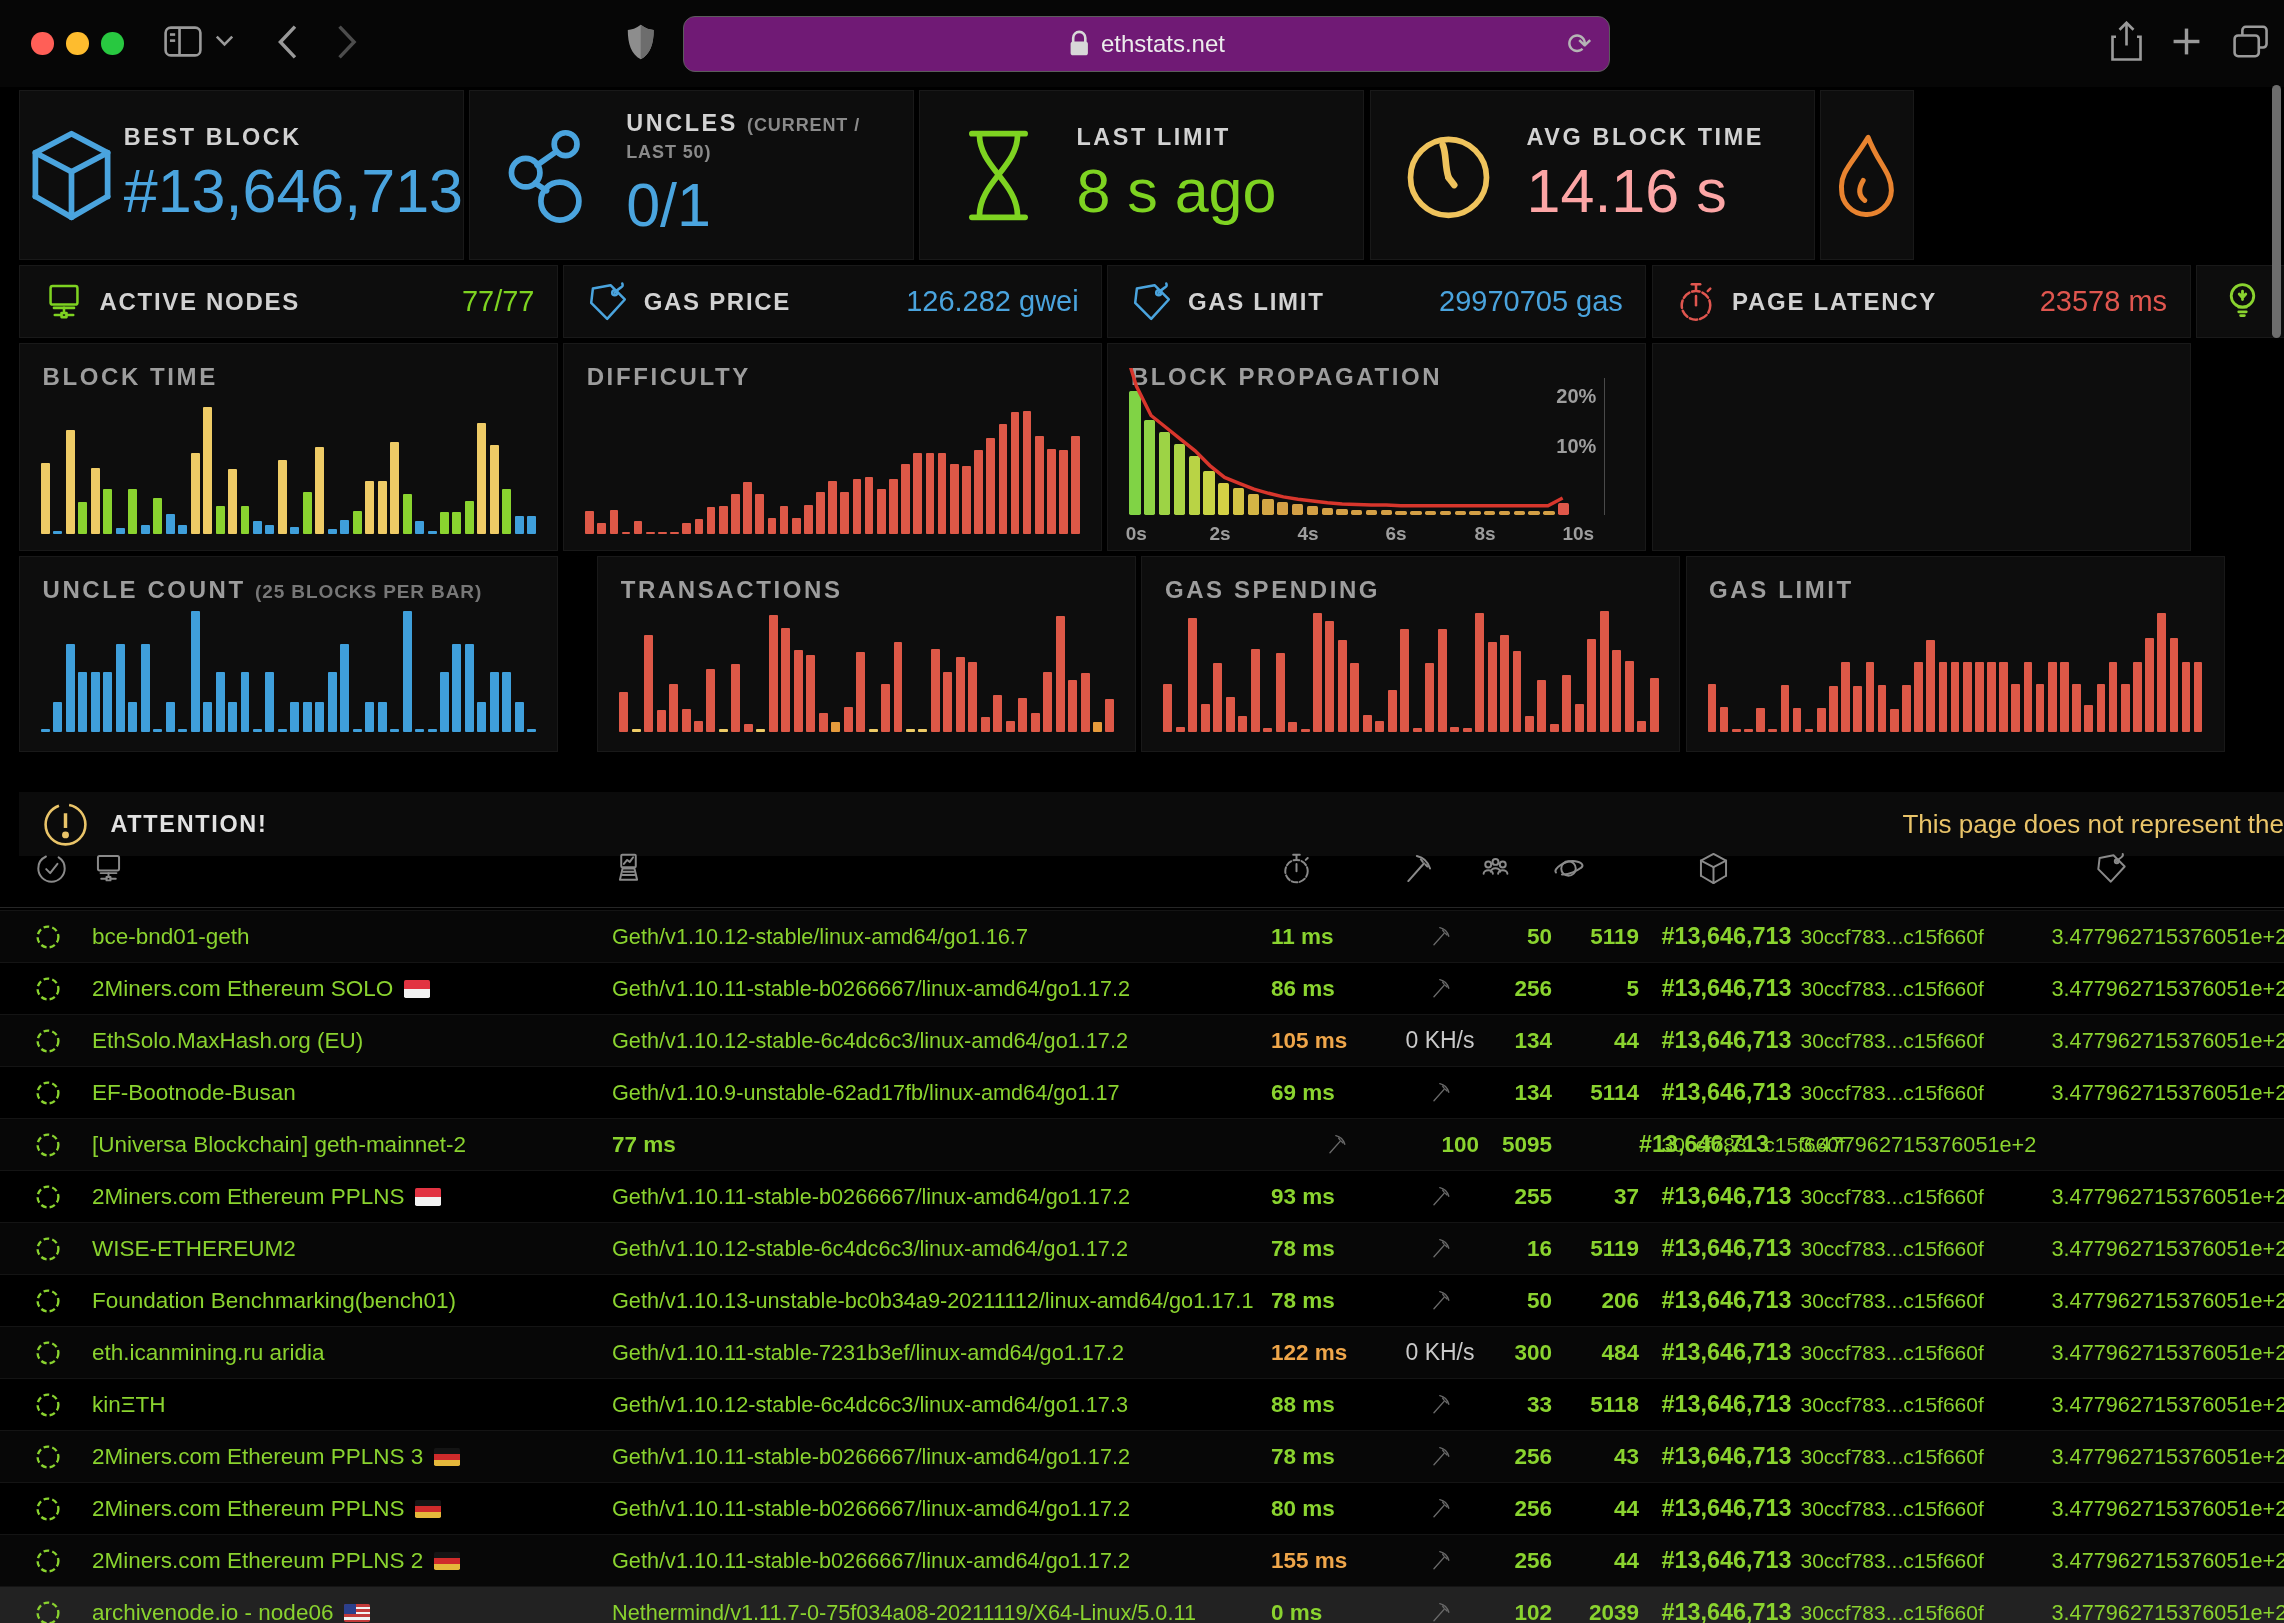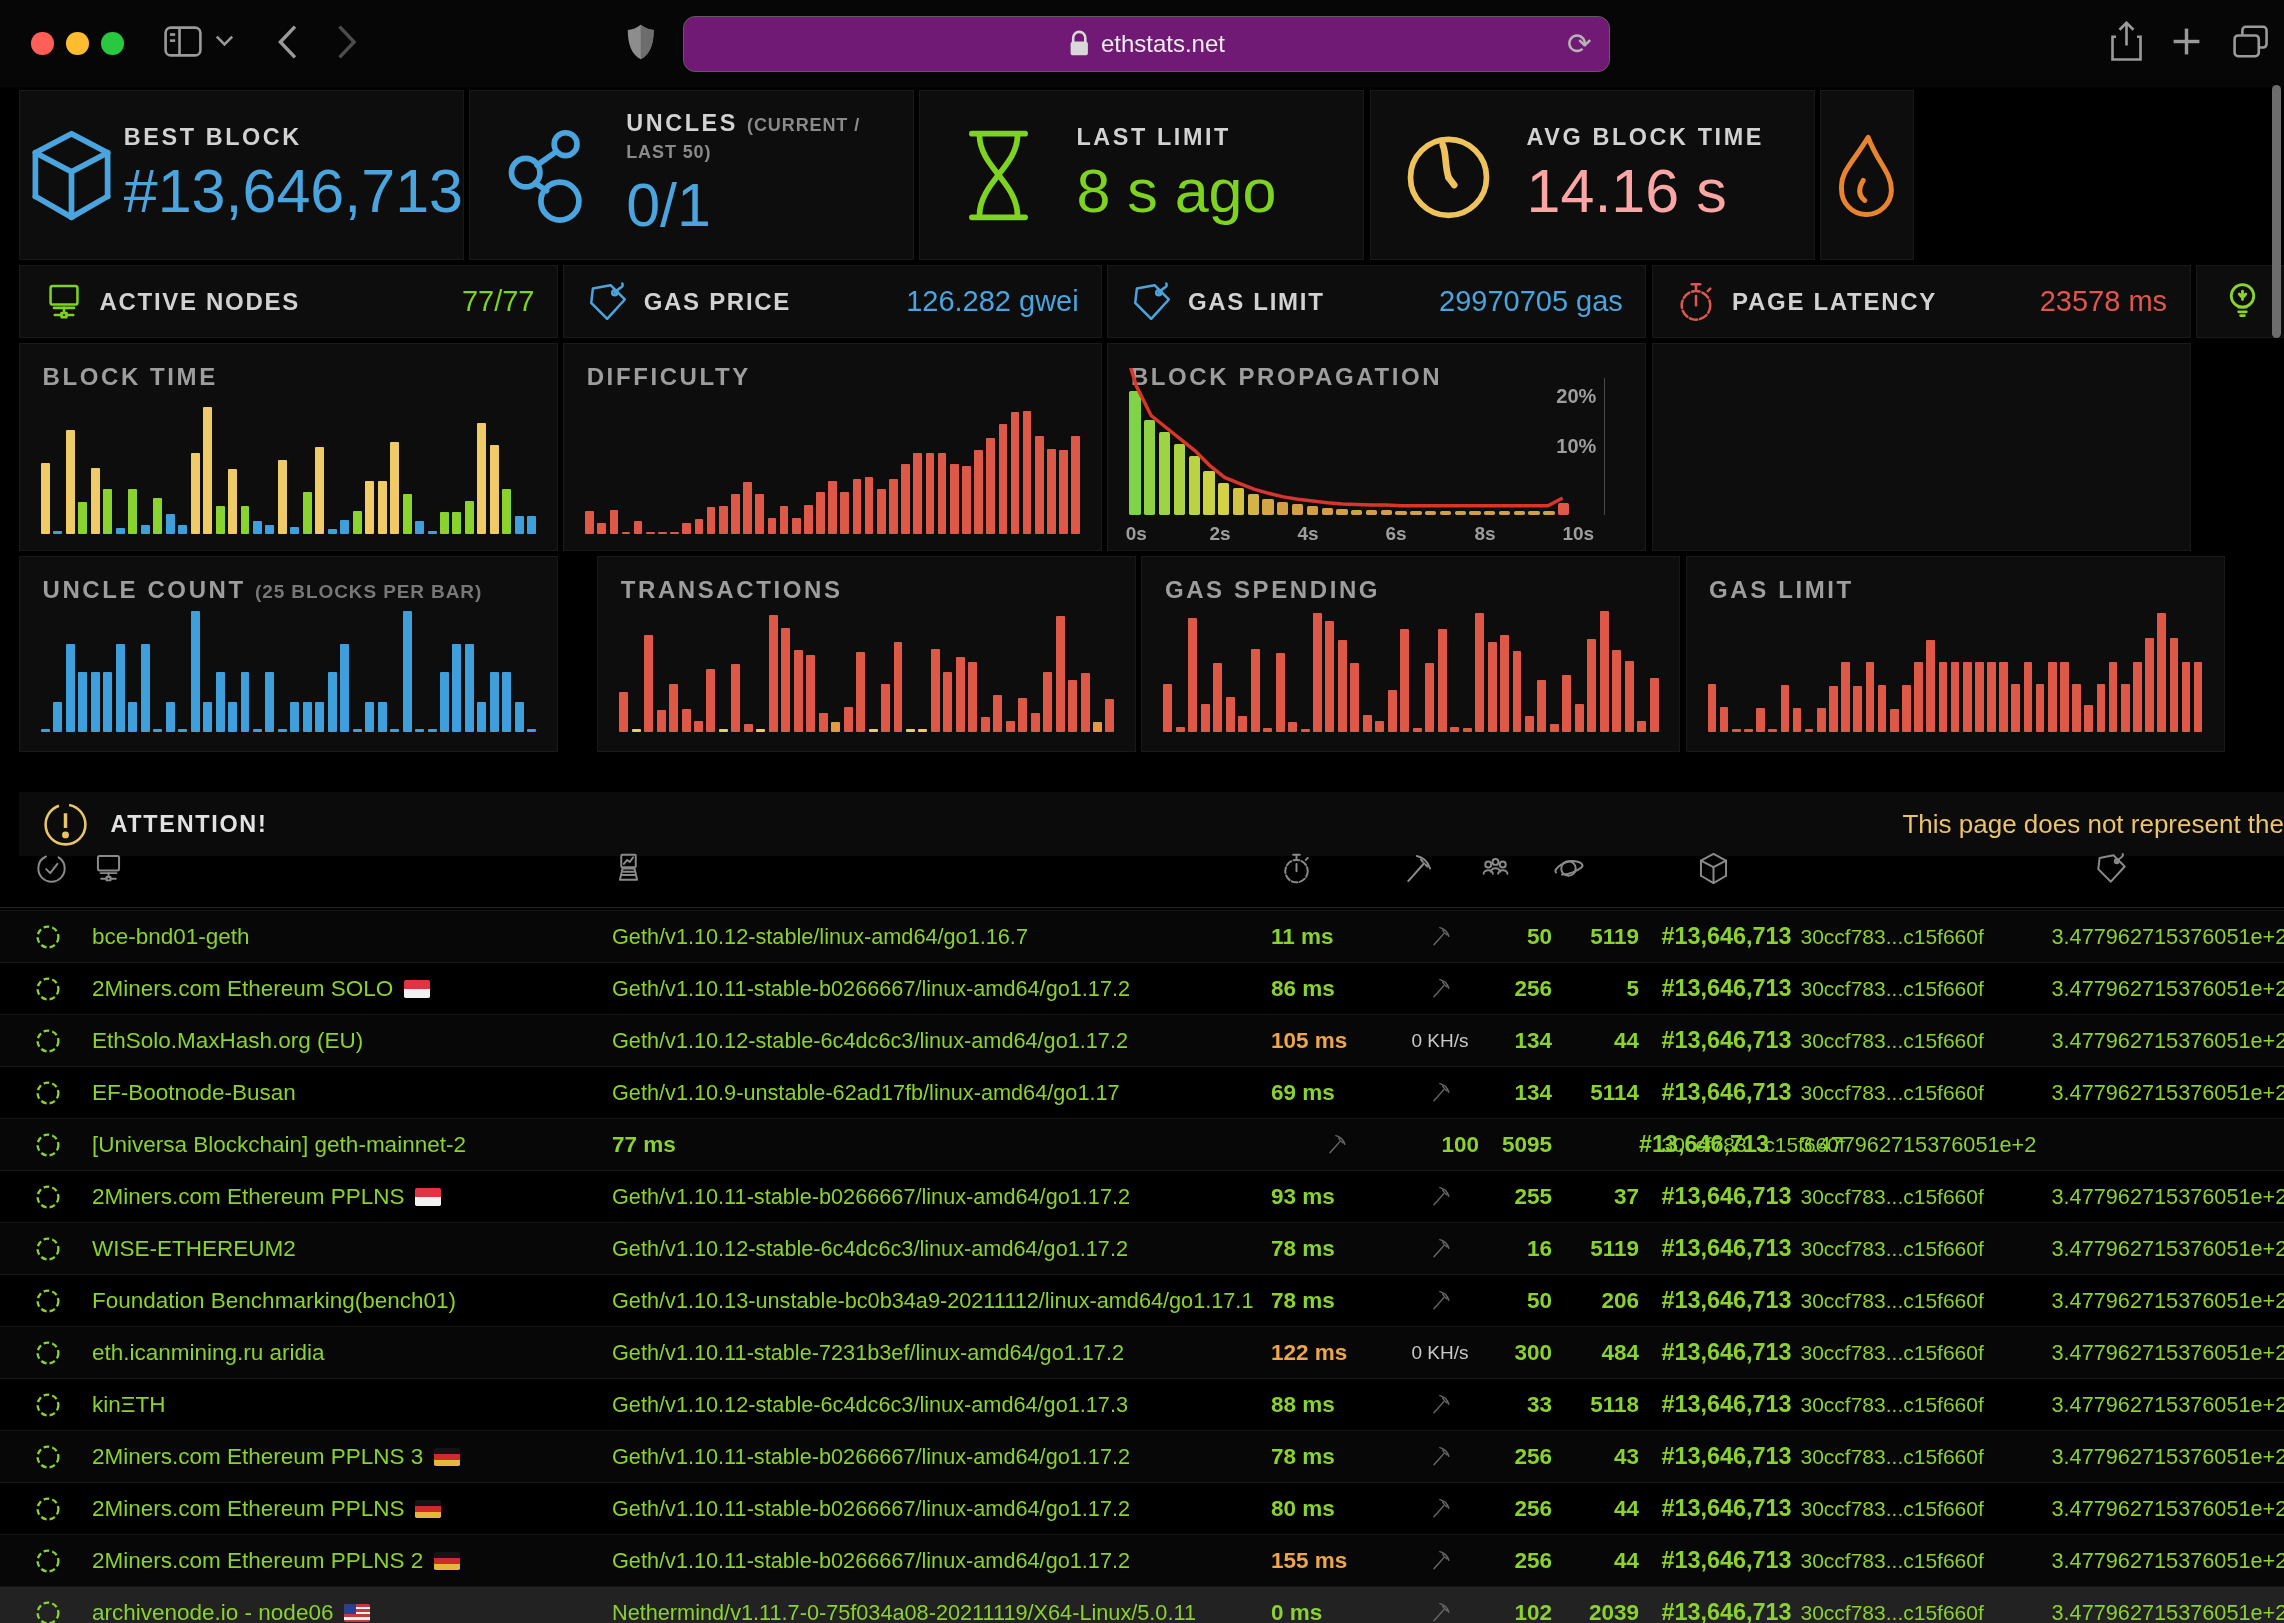--- a/index.html
+++ b/index.html
@@ -66,21 +66,21 @@
   .trow:nth-child(even){background:#000;}
   .trow.hl{background:#222;}
   .cell-num{text-align:right;font-weight:bold;}
   .cell-block{font-weight:bold;font-size:23.4px;}
   .cell-hash{font-size:21px;}
   .cell-diff{font-size:21.7px;overflow:hidden;white-space:nowrap;}
   .cell-client{font-size:21.7px;}
   .cell-name{font-size:22.5px;white-space:nowrap;overflow:hidden;}
   .lat-ok{color:#8ad32f;font-weight:bold;}
   .lat-warn{color:#efa64a;font-weight:bold;}
-  .khs{color:#c9c9c9;font-size:19px;text-align:center;}
+  .khs{color:#c9c9c9;font-size:23px;text-align:center;}
   .flag{display:inline-block;width:26px;height:18px;margin-left:10.4px;vertical-align:-2.6px;border-radius:1.7px;position:relative;overflow:hidden;}
   .flag-sg{background:linear-gradient(#e23342 0 50%,#f2f2f2 50% 100%);}
   .flag-de{background:linear-gradient(#141414 0 33%,#cf2b2b 33% 66%,#e5b83b 66% 100%);}
   .flag-us{background:repeating-linear-gradient(#c23a3a 0 2.6px,#f2f2f2 2.6px 5.2px);}
   .flag-us i{position:absolute;left:0;top:0;width:12px;height:9.5px;background:#2b3f8c;}
 
   
   .sbar{position:absolute;right:2.6px;top:85px;width:9.5px;height:253px;background:#6d6d6d;border-radius:5.2px;}
 </style>
 </head>

